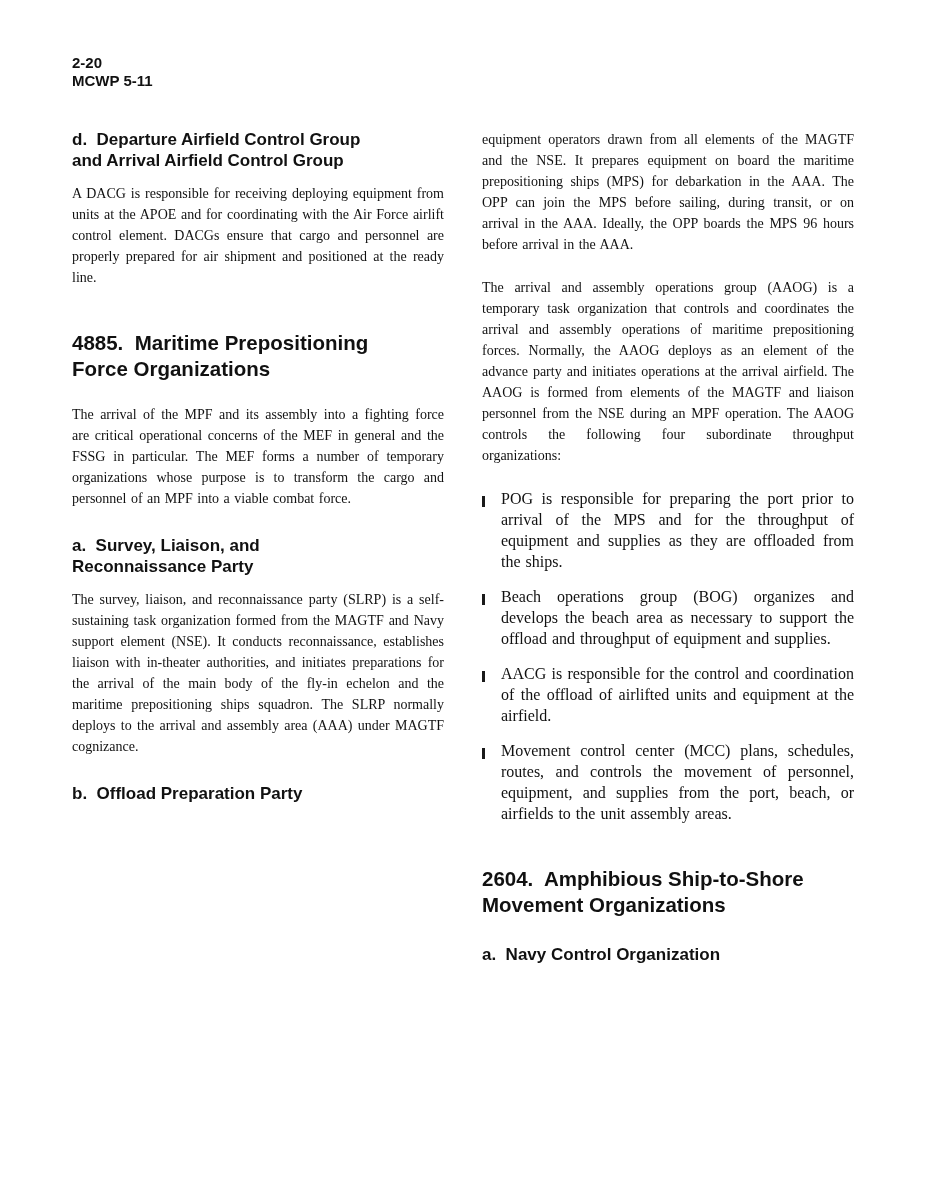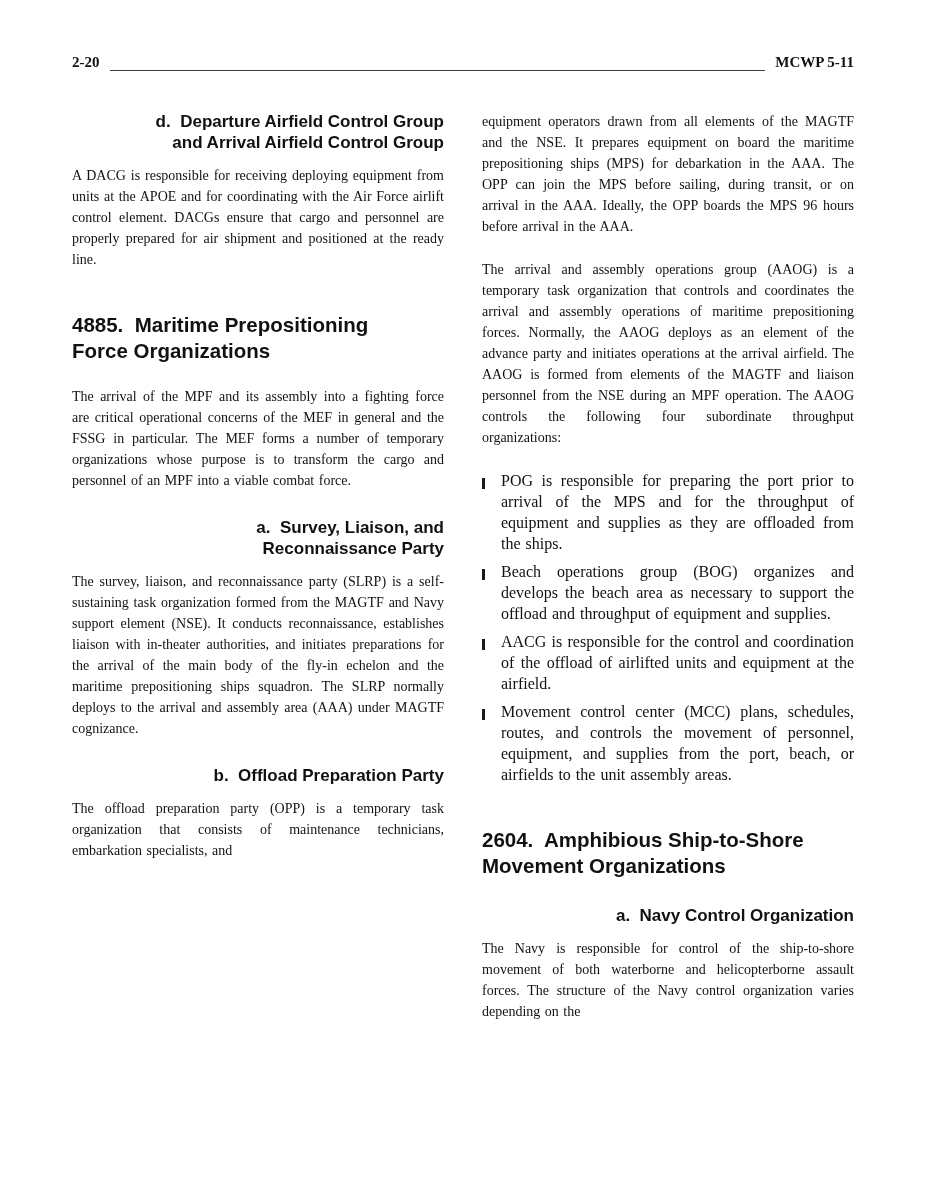--- a/index.html
+++ b/index.html
@@ -13,25 +13,26 @@
     height: 1198px;
     background: #ffffff;
     box-sizing: border-box;
     padding: 54px 72px 0 72px;
     color: #111111;
     overflow: hidden;
   }
   
   .page-header {
     display: flex;
-    align-items: flex-end;
-    font-family: Liberation Serif, serif;
+    align-items: flex-start;
+    font-family: Liberation Sans, sans-serif;
     font-weight: bold;
     font-size: 15px;
     color: #111111;
+    flex-direction: column;
   }
   .page-header .rule {
     flex: 1;
     height: 0;
     border-top: 1.6px solid #3a3a3a;
     margin: 0 10px;
   }
   
   .columns {
     display: flex;
@@ -53,38 +54,37 @@
     margin: 0 0 22px 0;
     word-spacing: 1px;
   }
   .subheading {
     font-family: "Liberation Sans", sans-serif;
     font-weight: bold;
     font-size: 17px;
     line-height: 21px;
     margin: 26px 0 12px 0;
     white-space: pre-wrap;
-    text-align: right;
   }
   .section-heading {
     font-family: "Liberation Sans", sans-serif;
     font-weight: bold;
     font-size: 20.5px;
     line-height: 26px;
     margin: 42px 0 22px 0;
     white-space: pre-wrap;
   }
   
   .bullet-list {
     margin: 0 0 22px 0;
     padding: 0;
   }
   .bullet-item {
     display: flex;
-    margin: 0 0 7px 0;
+    margin: 14px 0 7px 0;
   }
   .bullet-item .marker-cell {
     flex: 0 0 19px;
     padding-top: 5px;
   }
   .bullet-item .marker {
     display: inline-block;
     width: 2.5px;
     height: 11px;
     background: #1a1a1a;
@@ -115,21 +115,20 @@
       <h3 class="subheading">d.  Departure Airfield Control Group
 and Arrival Airfield Control Group</h3>
       <p class="para">A DACG is responsible for receiving deploying equipment from units at the APOE and for coordinating with the Air Force airlift control element. DACGs ensure that cargo and personnel are properly prepared for air shipment and positioned at the ready line.</p>
       <h2 class="section-heading">4885.  Maritime Prepositioning
 Force Organizations</h2>
       <p class="para">The arrival of the MPF and its assembly into a fighting force are critical operational concerns of the MEF in general and the FSSG in particular. The MEF forms a number of temporary organizations whose purpose is to transform the cargo and personnel of an MPF into a viable combat force.</p>
       <h3 class="subheading">a.  Survey, Liaison, and
 Reconnaissance Party</h3>
       <p class="para">The survey, liaison, and reconnaissance party (SLRP) is a self-sustaining task organization formed from the MAGTF and Navy support element (NSE). It conducts reconnaissance, establishes liaison with in-theater authorities, and initiates preparations for the arrival of the main body of the fly-in echelon and the maritime prepositioning ships squadron. The SLRP normally deploys to the arrival and assembly area (AAA) under MAGTF cognizance.</p>
       <h3 class="subheading">b.  Offload Preparation Party</h3>
-      <p class="para">The offload preparation party (OPP) is a temporary task organization that consists of maintenance technicians, embarkation specialists, and</p>
     </div>
 
     <div class="col">
       <p class="para">equipment operators drawn from all elements of the MAGTF and the NSE. It prepares equipment on board the maritime prepositioning ships (MPS) for debarkation in the AAA. The OPP can join the MPS before sailing, during transit, or on arrival in the AAA. Ideally, the OPP boards the MPS 96 hours before arrival in the AAA.</p>
       <p class="para">The arrival and assembly operations group (AAOG) is a temporary task organization that controls and coordinates the arrival and assembly operations of maritime prepositioning forces. Normally, the AAOG deploys as an element of the advance party and initiates operations at the arrival airfield. The AAOG is formed from elements of the MAGTF and liaison personnel from the NSE during an MPF operation. The AAOG controls the following four subordinate throughput organizations:</p>
 
       <div class="bullet-list">
         <div class="bullet-item">
           <span class="marker-cell"><span class="marker"></span></span>
           <span class="bullet-text">POG is responsible for preparing the port prior to arrival of the MPS and for the throughput of equipment and supplies as they are offloaded from the ships.</span>
@@ -144,17 +143,16 @@
         </div>
         <div class="bullet-item">
           <span class="marker-cell"><span class="marker"></span></span>
           <span class="bullet-text">Movement control center (MCC) plans, schedules, routes, and controls the movement of personnel, equipment, and supplies from the port, beach, or airfields to the unit assembly areas.</span>
         </div>
       </div>
 
       <h2 class="section-heading">2604.  Amphibious Ship-to-Shore
 Movement Organizations</h2>
       <h3 class="subheading">a.  Navy Control Organization</h3>
-      <p class="para">The Navy is responsible for control of the ship-to-shore movement of both waterborne and helicopterborne assault forces. The structure of the Navy control organization varies depending on the</p>
     </div>
 
   </div>
 </div>
 
 </body></html>

